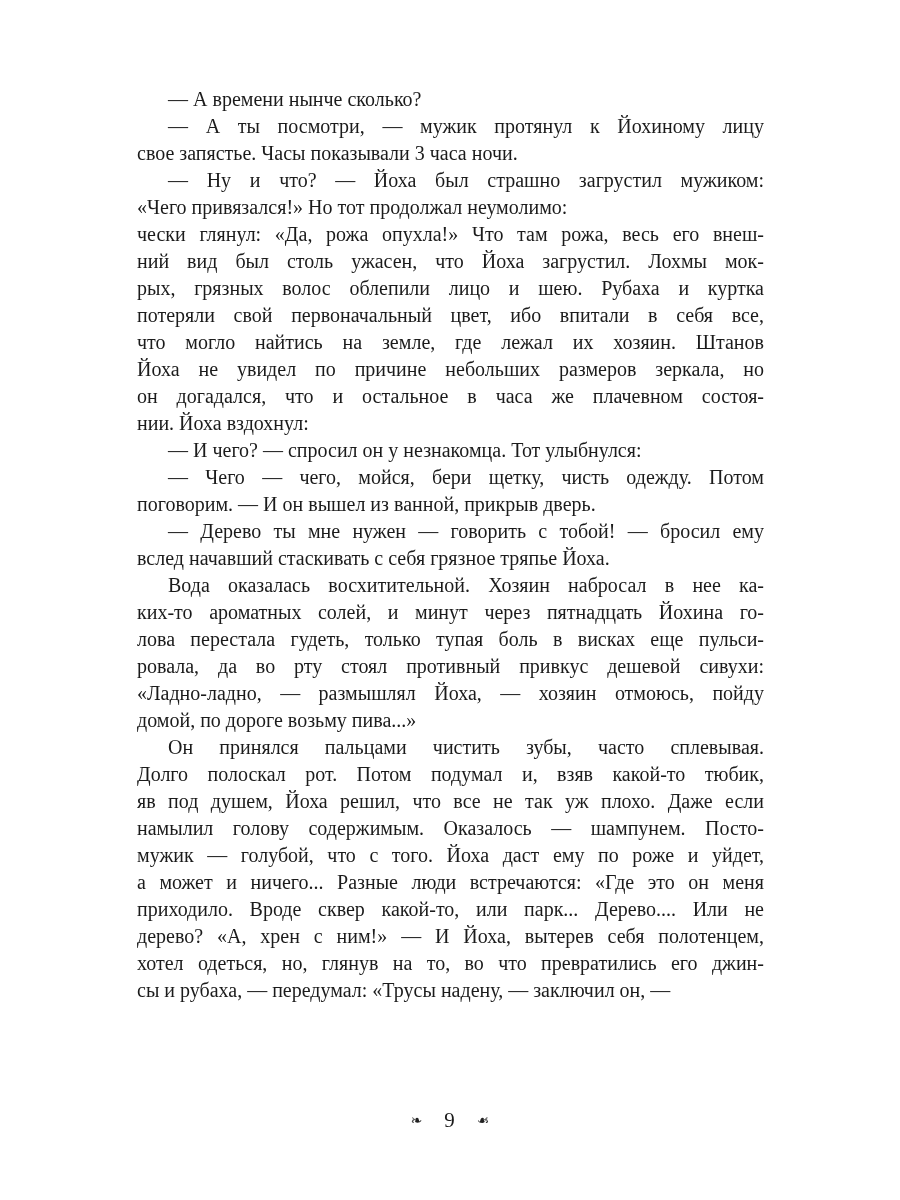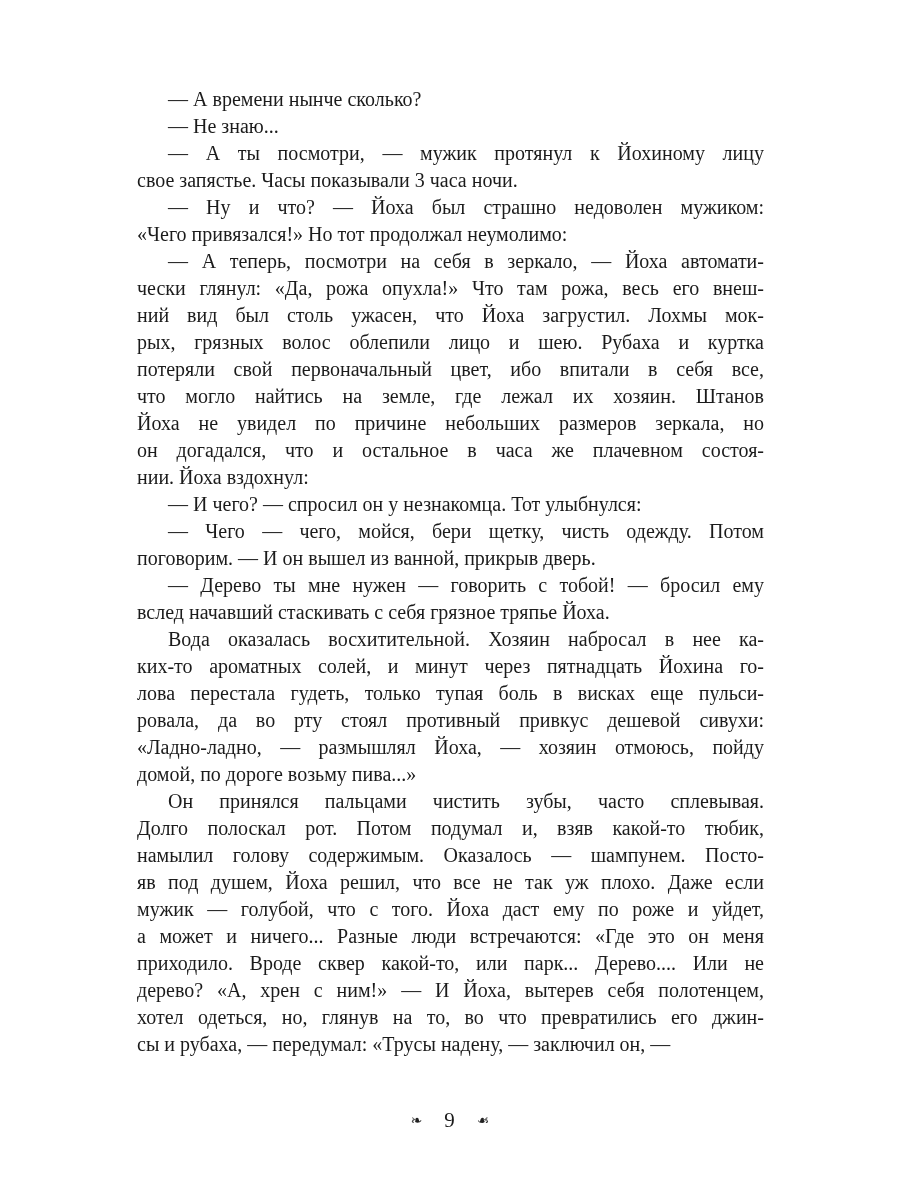--- a/index.html
+++ b/index.html
@@ -67,32 +67,28 @@
 </head>
 <body>
 
 <div class="page">
 
   <div class="text-block" id="text-block">
       <div class="paragraph">
         <div class="line first last">— А времени нынче сколько?</div>
       </div>
       <div class="paragraph">
-        <div class="line first last">— Не знаю...</div>
-      </div>
-      <div class="paragraph">
         <div class="line first">— А ты посмотри, — мужик протянул к Йохиному лицу</div>
         <div class="line last">свое запястье. Часы показывали 3 часа ночи.</div>
       </div>
       <div class="paragraph">
-        <div class="line first">— Ну и что? — Йоха был страшно недоволен мужиком:</div>
+        <div class="line first">— Ну и что? — Йоха был страшно загрустил мужиком:</div>
         <div class="line last">«Чего привязался!» Но тот продолжал неумолимо:</div>
       </div>
       <div class="paragraph">
-        <div class="line first">— А теперь, посмотри на себя в зеркало, — Йоха автомати-</div>
         <div class="line">чески глянул: «Да, рожа опухла!» Что там рожа, весь его внеш-</div>
         <div class="line">ний вид был столь ужасен, что Йоха загрустил. Лохмы мок-</div>
         <div class="line">рых, грязных волос облепили лицо и шею. Рубаха и куртка</div>
         <div class="line">потеряли свой первоначальный цвет, ибо впитали в себя все,</div>
         <div class="line">что могло найтись на земле, где лежал их хозяин. Штанов</div>
         <div class="line">Йоха не увидел по причине небольших размеров зеркала, но</div>
         <div class="line">он догадался, что и остальное в часа же плачевном состоя-</div>
         <div class="line last">нии. Йоха вздохнул:</div>
       </div>
       <div class="paragraph">
@@ -110,22 +106,22 @@
         <div class="line first">Вода оказалась восхитительной. Хозяин набросал в нее ка-</div>
         <div class="line">ких-то ароматных солей, и минут через пятнадцать Йохина го-</div>
         <div class="line">лова перестала гудеть, только тупая боль в висках еще пульси-</div>
         <div class="line">ровала, да во рту стоял противный привкус дешевой сивухи:</div>
         <div class="line">«Ладно-ладно, — размышлял Йоха, — хозяин отмоюсь, пойду</div>
         <div class="line last">домой, по дороге возьму пива...»</div>
       </div>
       <div class="paragraph">
         <div class="line first">Он принялся пальцами чистить зубы, часто сплевывая.</div>
         <div class="line">Долго полоскал рот. Потом подумал и, взяв какой-то тюбик,</div>
+        <div class="line">яв под душем, Йоха решил, что все не так уж плохо. Даже если</div>
         <div class="line">намылил голову содержимым. Оказалось — шампунем. Посто-</div>
-        <div class="line">яв под душем, Йоха решил, что все не так уж плохо. Даже если</div>
         <div class="line">мужик — голубой, что с того. Йоха даст ему по роже и уйдет,</div>
         <div class="line">а может и ничего... Разные люди встречаются: «Где это он меня</div>
         <div class="line">приходило. Вроде сквер какой-то, или парк... Дерево.... Или не</div>
         <div class="line">дерево? «А, хрен с ним!» — И Йоха, вытерев себя полотенцем,</div>
         <div class="line">хотел одеться, но, глянув на то, во что превратились его джин-</div>
         <div class="line last">сы и рубаха, — передумал: «Трусы надену, — заключил он, —</div>
       </div>
     </div>
 
   <div class="footer">

